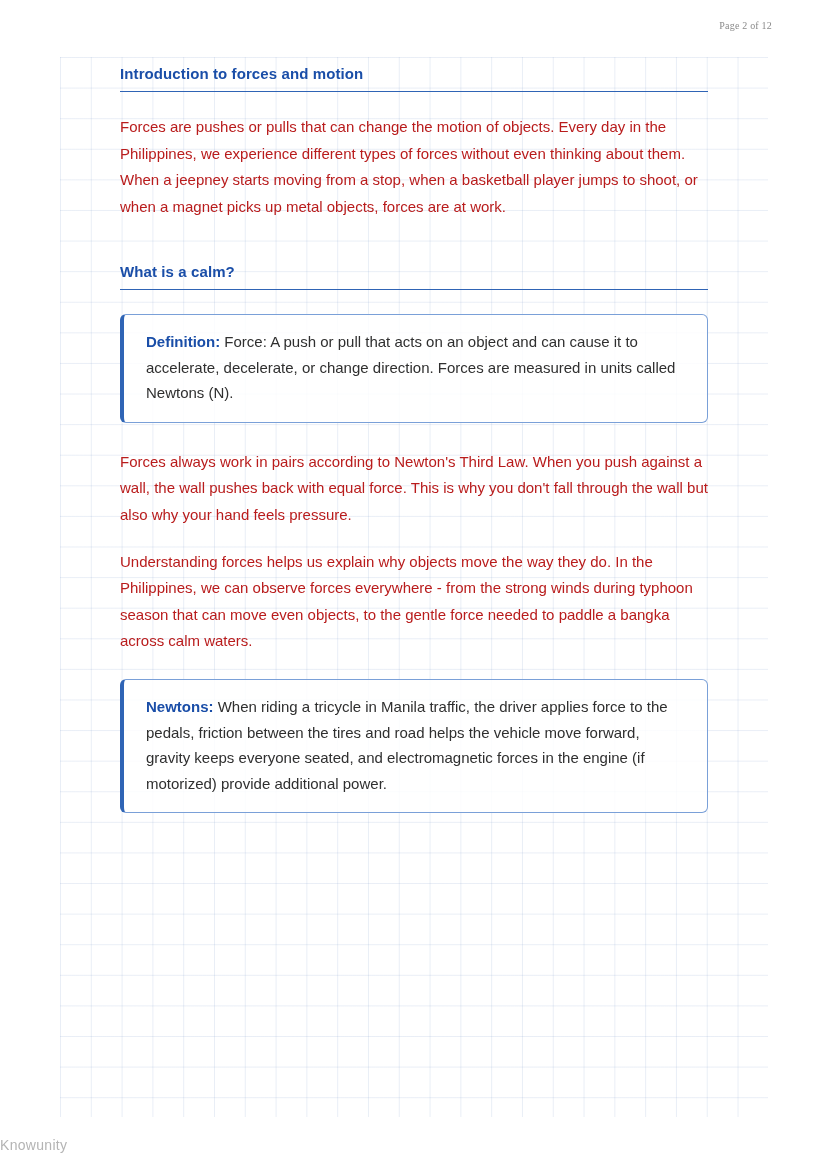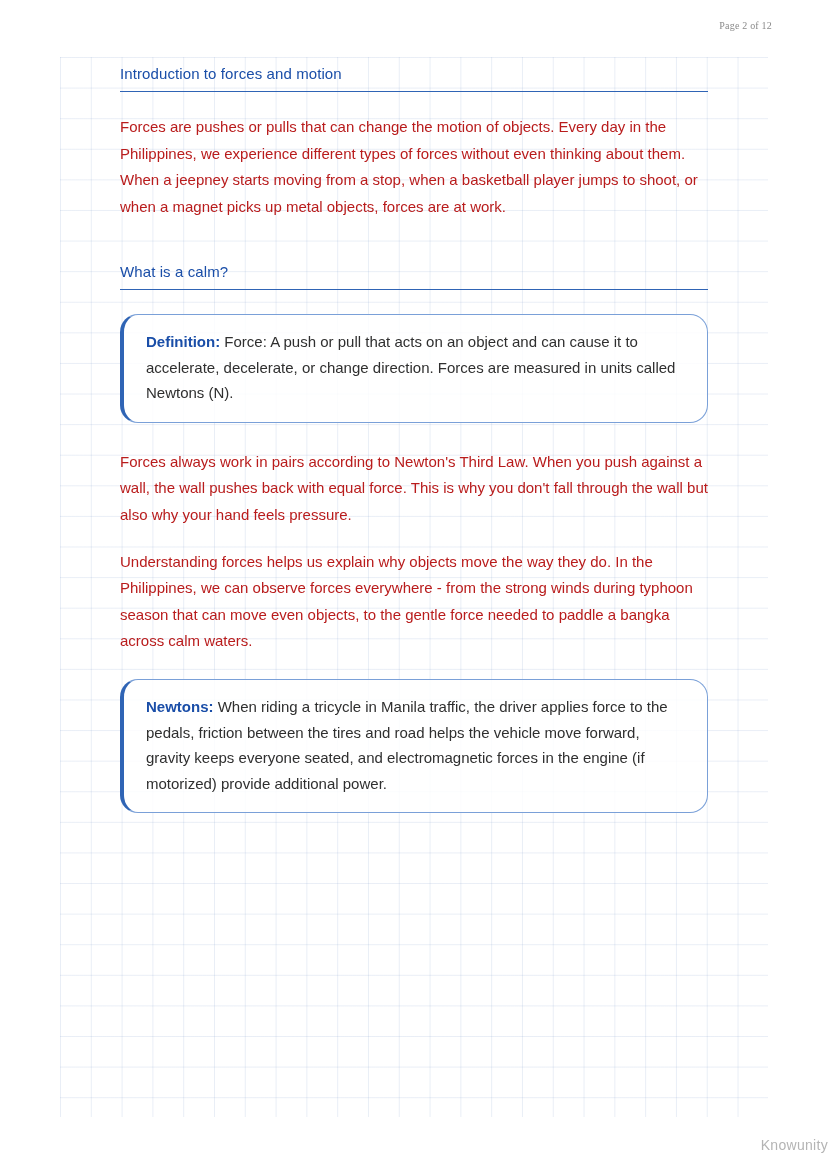--- a/index.html
+++ b/index.html
@@ -50,63 +50,63 @@
 
   .content {
     position: absolute;
     left: 120px;
     top: 57px;
     width: 588px;
   }
 
   h2.section-title {
     font-size: 15px;
-    font-weight: normal;
+    font-weight: bold;
     color: #1a4ea8;
     margin: 0;
     padding: 8px 0 9px 0;
     border-bottom: 1.3px solid #2f64b5;
     letter-spacing: 0.1px;
   }
 
   .spacer-after-title { height: 22px; }
 
   p.body-text {
     font-size: 15px;
     line-height: 26.6px;
     color: #b91c1c;
     margin: 0 0 20px 0;
     font-family: "Liberation Sans", sans-serif;
   }
 
   .block {
     border: 1px solid #7aa0d8;
     border-left: 4px solid #2f64b5;
-    border-radius: 18px;
+    border-radius: 6px;
     padding: 14px 20px 16px 22px;
     margin: 24px 0 26px 0;
     background: rgba(255,255,255,0.82);
   }
   .block p {
     margin: 0;
     font-size: 15px;
     line-height: 25.5px;
     color: #2f2f2f;
   }
   .block .lead {
     font-weight: bold;
     color: #1a4ea8;
   }
 
   .footer {
     position: absolute;
     bottom: 18px;
     left: 0;
     width: 828px;
-    text-align: right;
+    text-align: left;
     font-size: 14px;
     color: #b4b4b4;
     letter-spacing: 0.3px;
   }
 </style>
 </head>
 <body>
 
 <div class="page">
 

